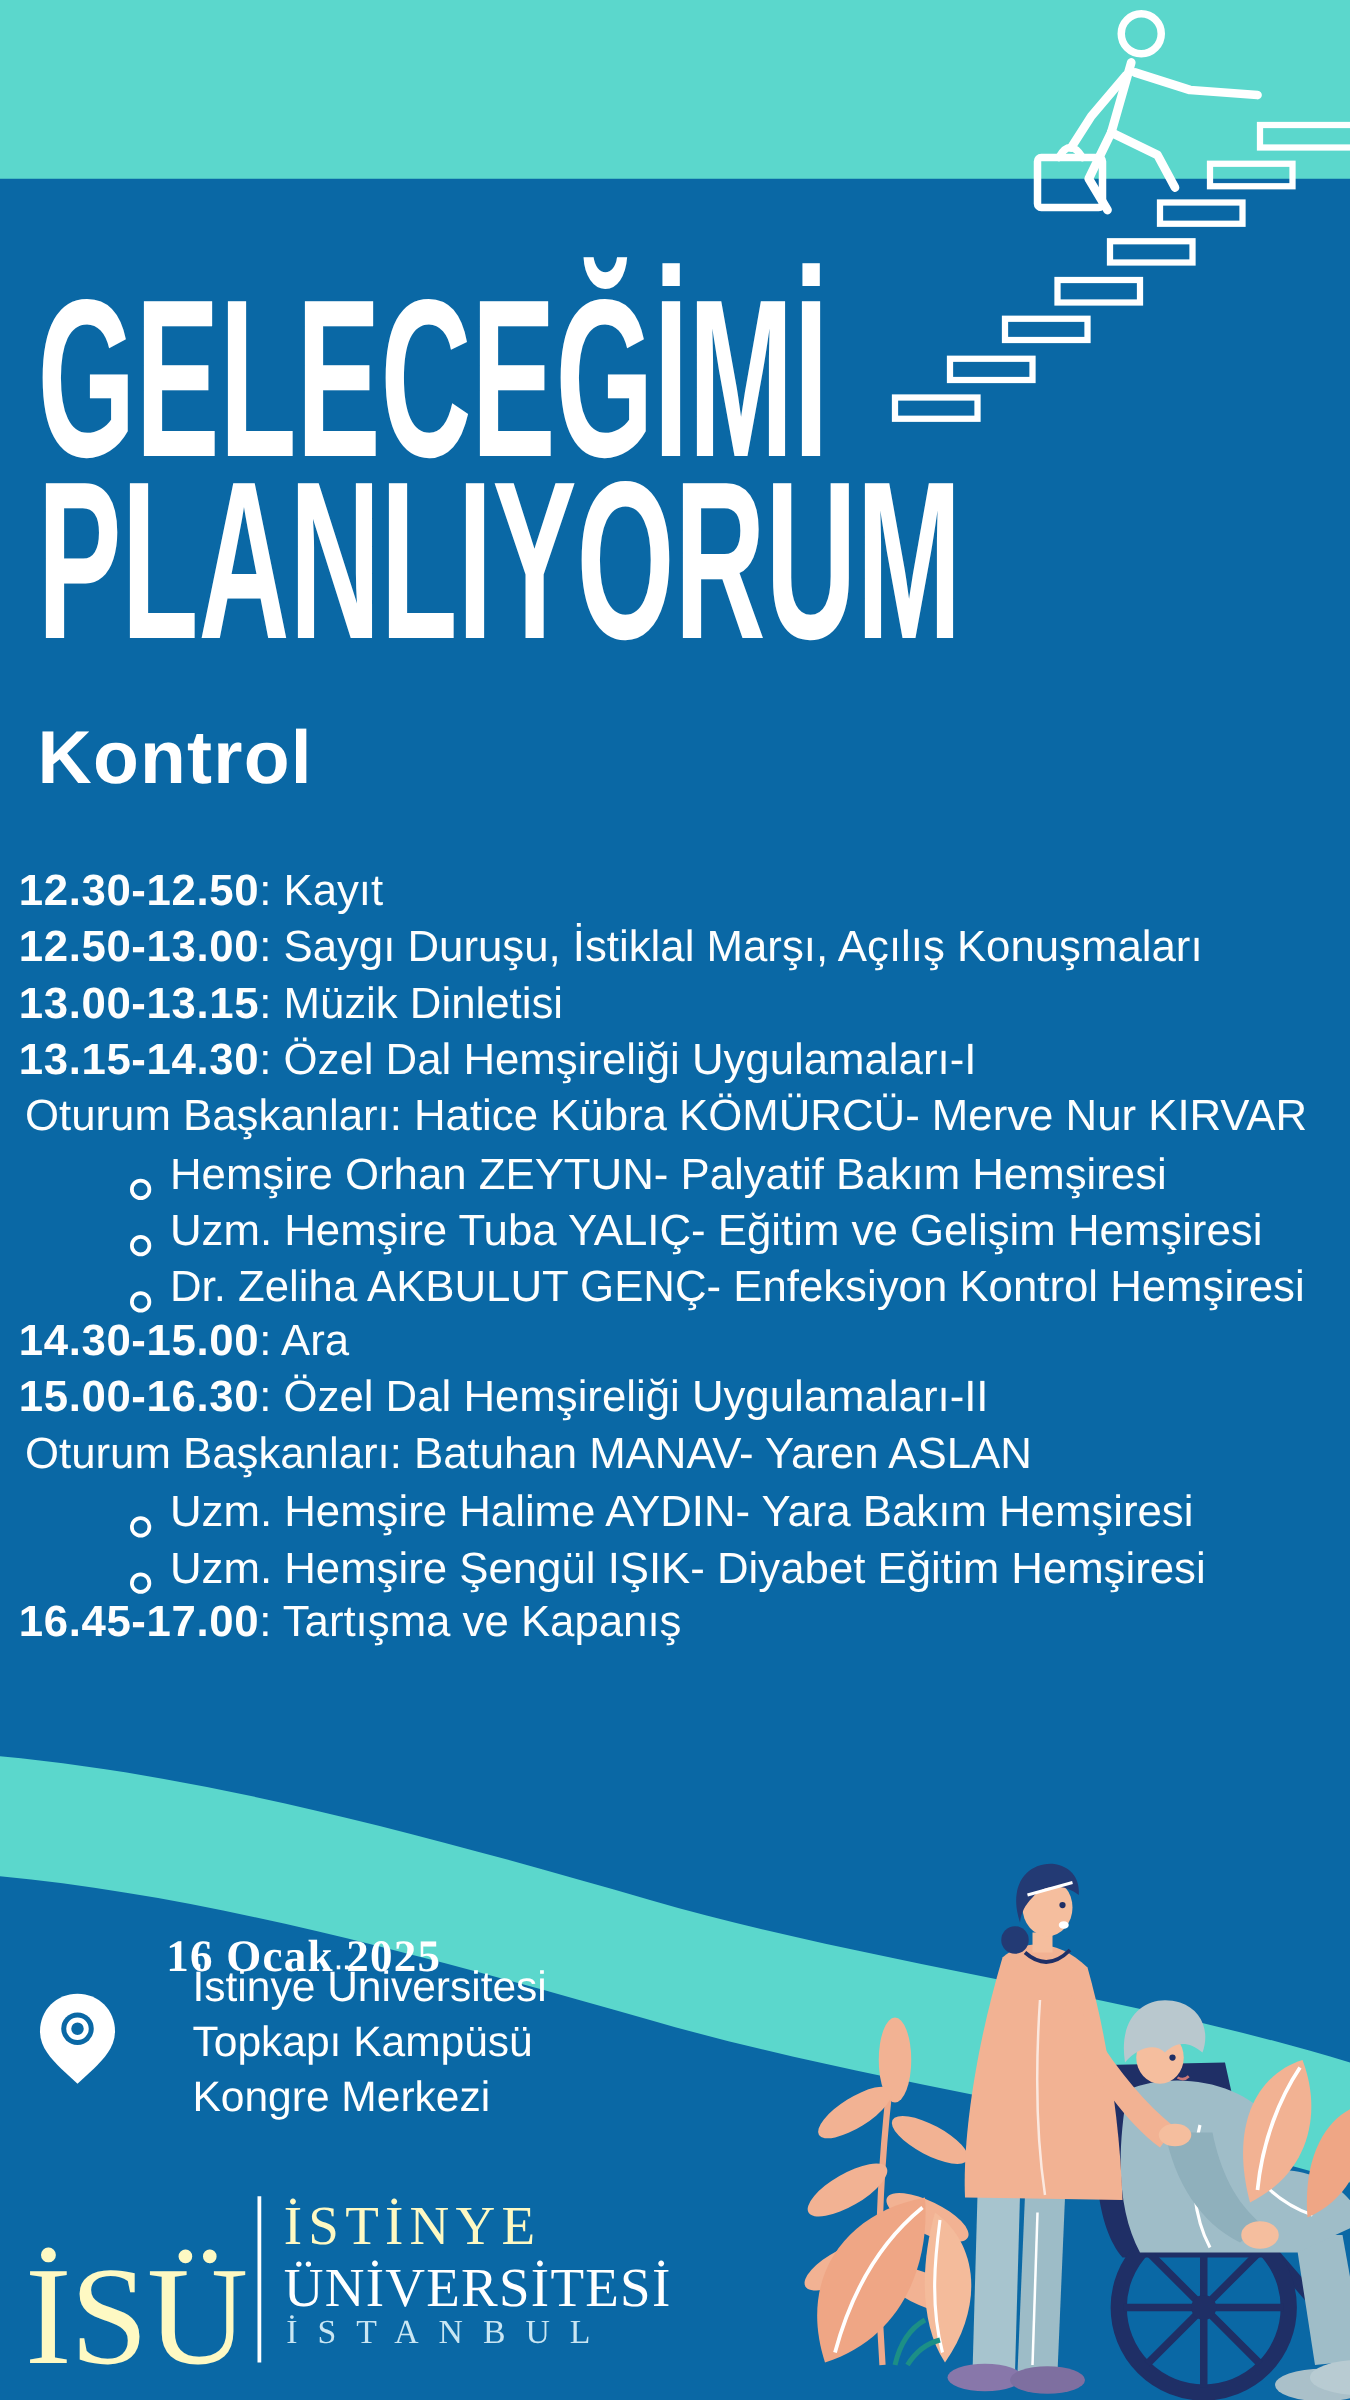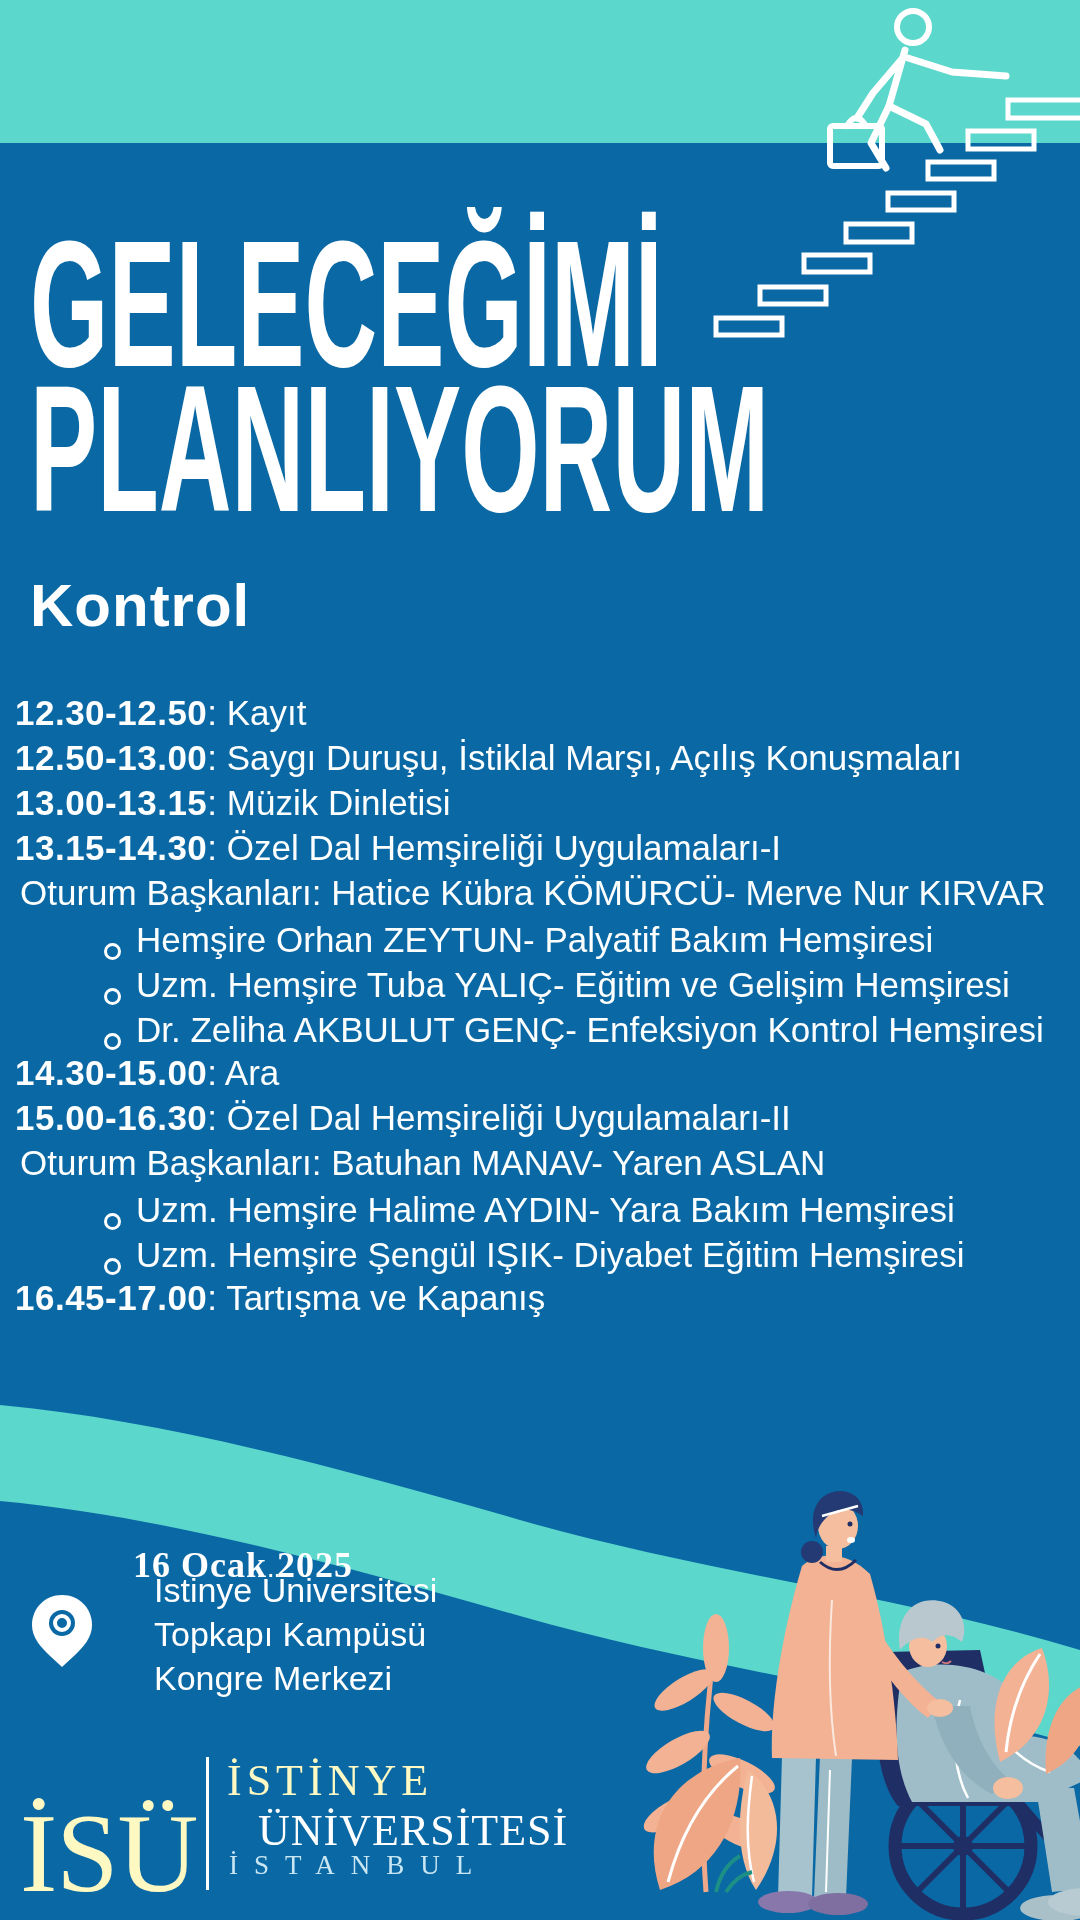--- a/index.html
+++ b/index.html
@@ -30,21 +30,21 @@
   .event-date{position:absolute;left:133px;top:1544px;color:#fff;font-family:"Liberation Serif",serif;
     font-weight:700;font-size:36px;letter-spacing:1px;}
   .venue{position:absolute;left:108px;top:1568px;color:#fff;font-size:34px;line-height:44px;margin-left:46px;}
   .pin-svg{position:absolute;left:30px;top:1593px;}
   .logo-monogram{position:absolute;left:20px;top:1797px;color:#fef9c3;font-family:"Liberation Serif",serif;
     font-size:112px;letter-spacing:-1px;line-height:1;}
   .logo-divider{position:absolute;left:206px;top:1757px;width:3px;height:133px;background:#fff;}
   .logo-line1{position:absolute;left:227px;top:1759px;color:#fef9c3;font-family:"Liberation Serif",serif;
     font-size:44px;letter-spacing:5px;line-height:1;}
   .logo-line2{position:absolute;left:227px;top:1809px;color:#fff;font-family:"Liberation Serif",serif;
-    font-size:44px;letter-spacing:1px;line-height:1;margin-left:31px;}
+    font-size:44px;letter-spacing:1px;line-height:1;}
   .logo-line3{position:absolute;left:229px;top:1852px;color:var(--subtext);font-family:"Liberation Serif",serif;
     font-size:27px;letter-spacing:16px;line-height:1;}
 </style>
 </head>
 <body>
 
 <div class="poster">
 
   <div class="top-band"></div>
 

